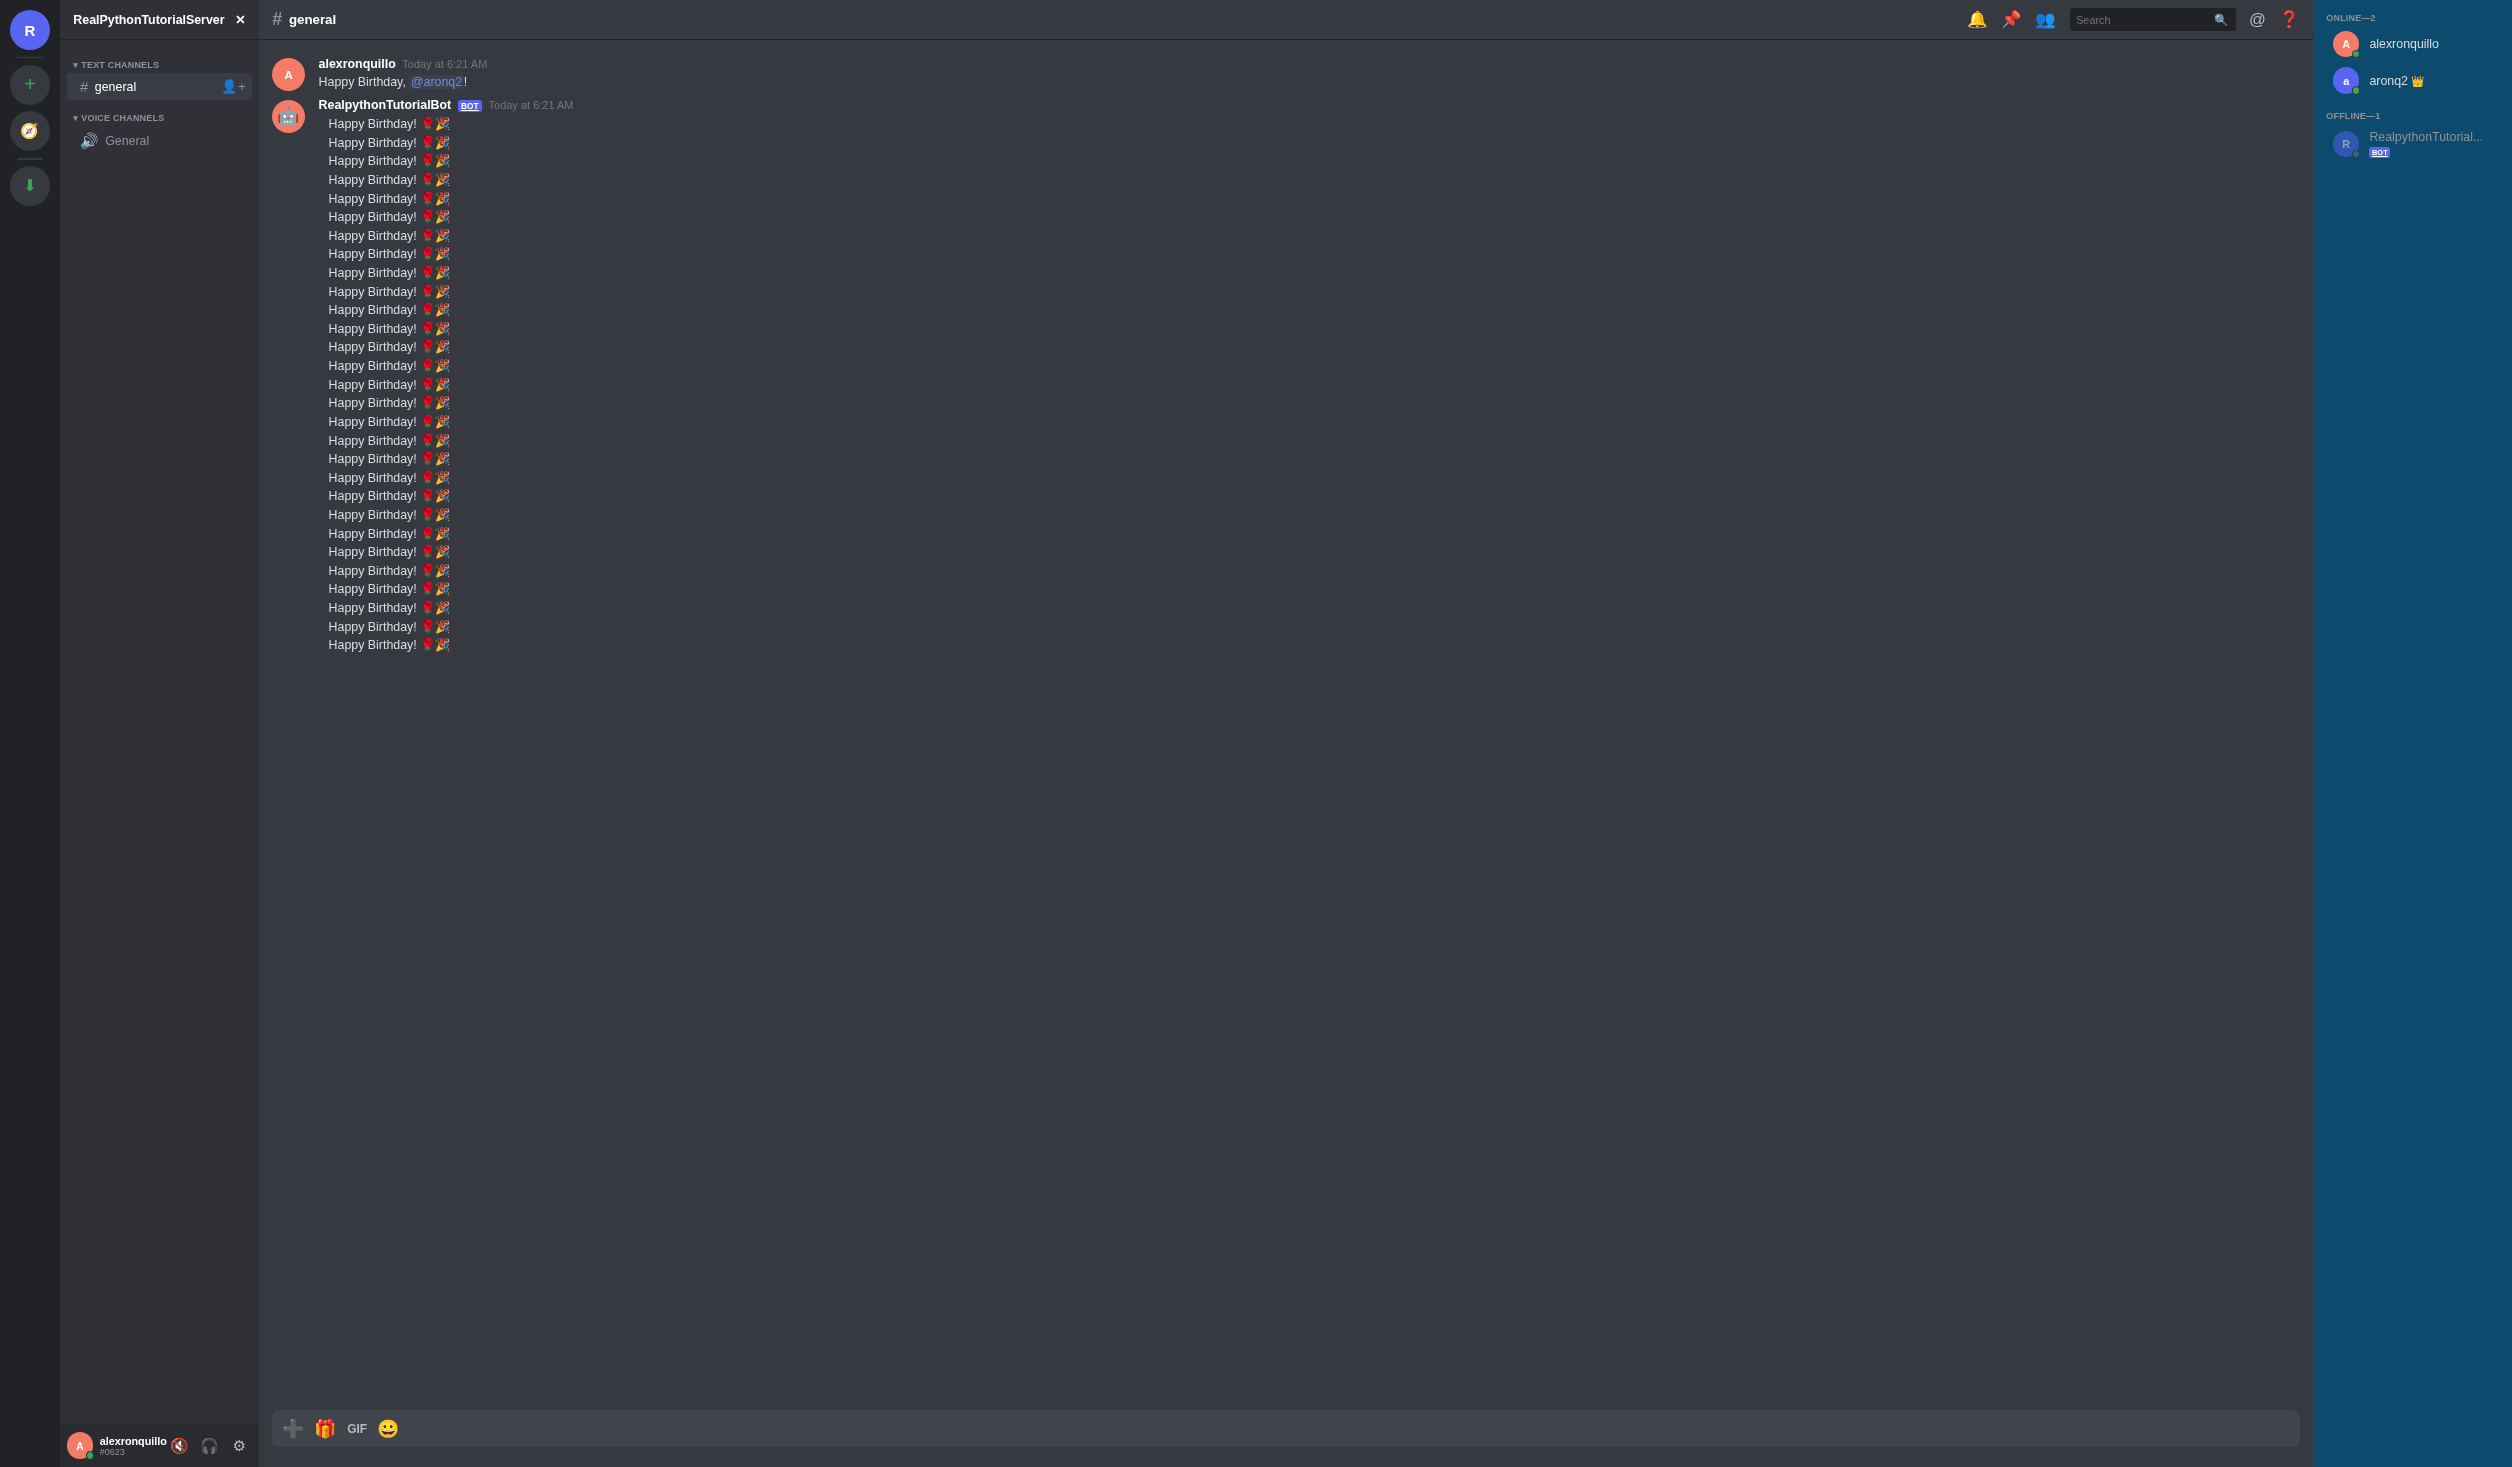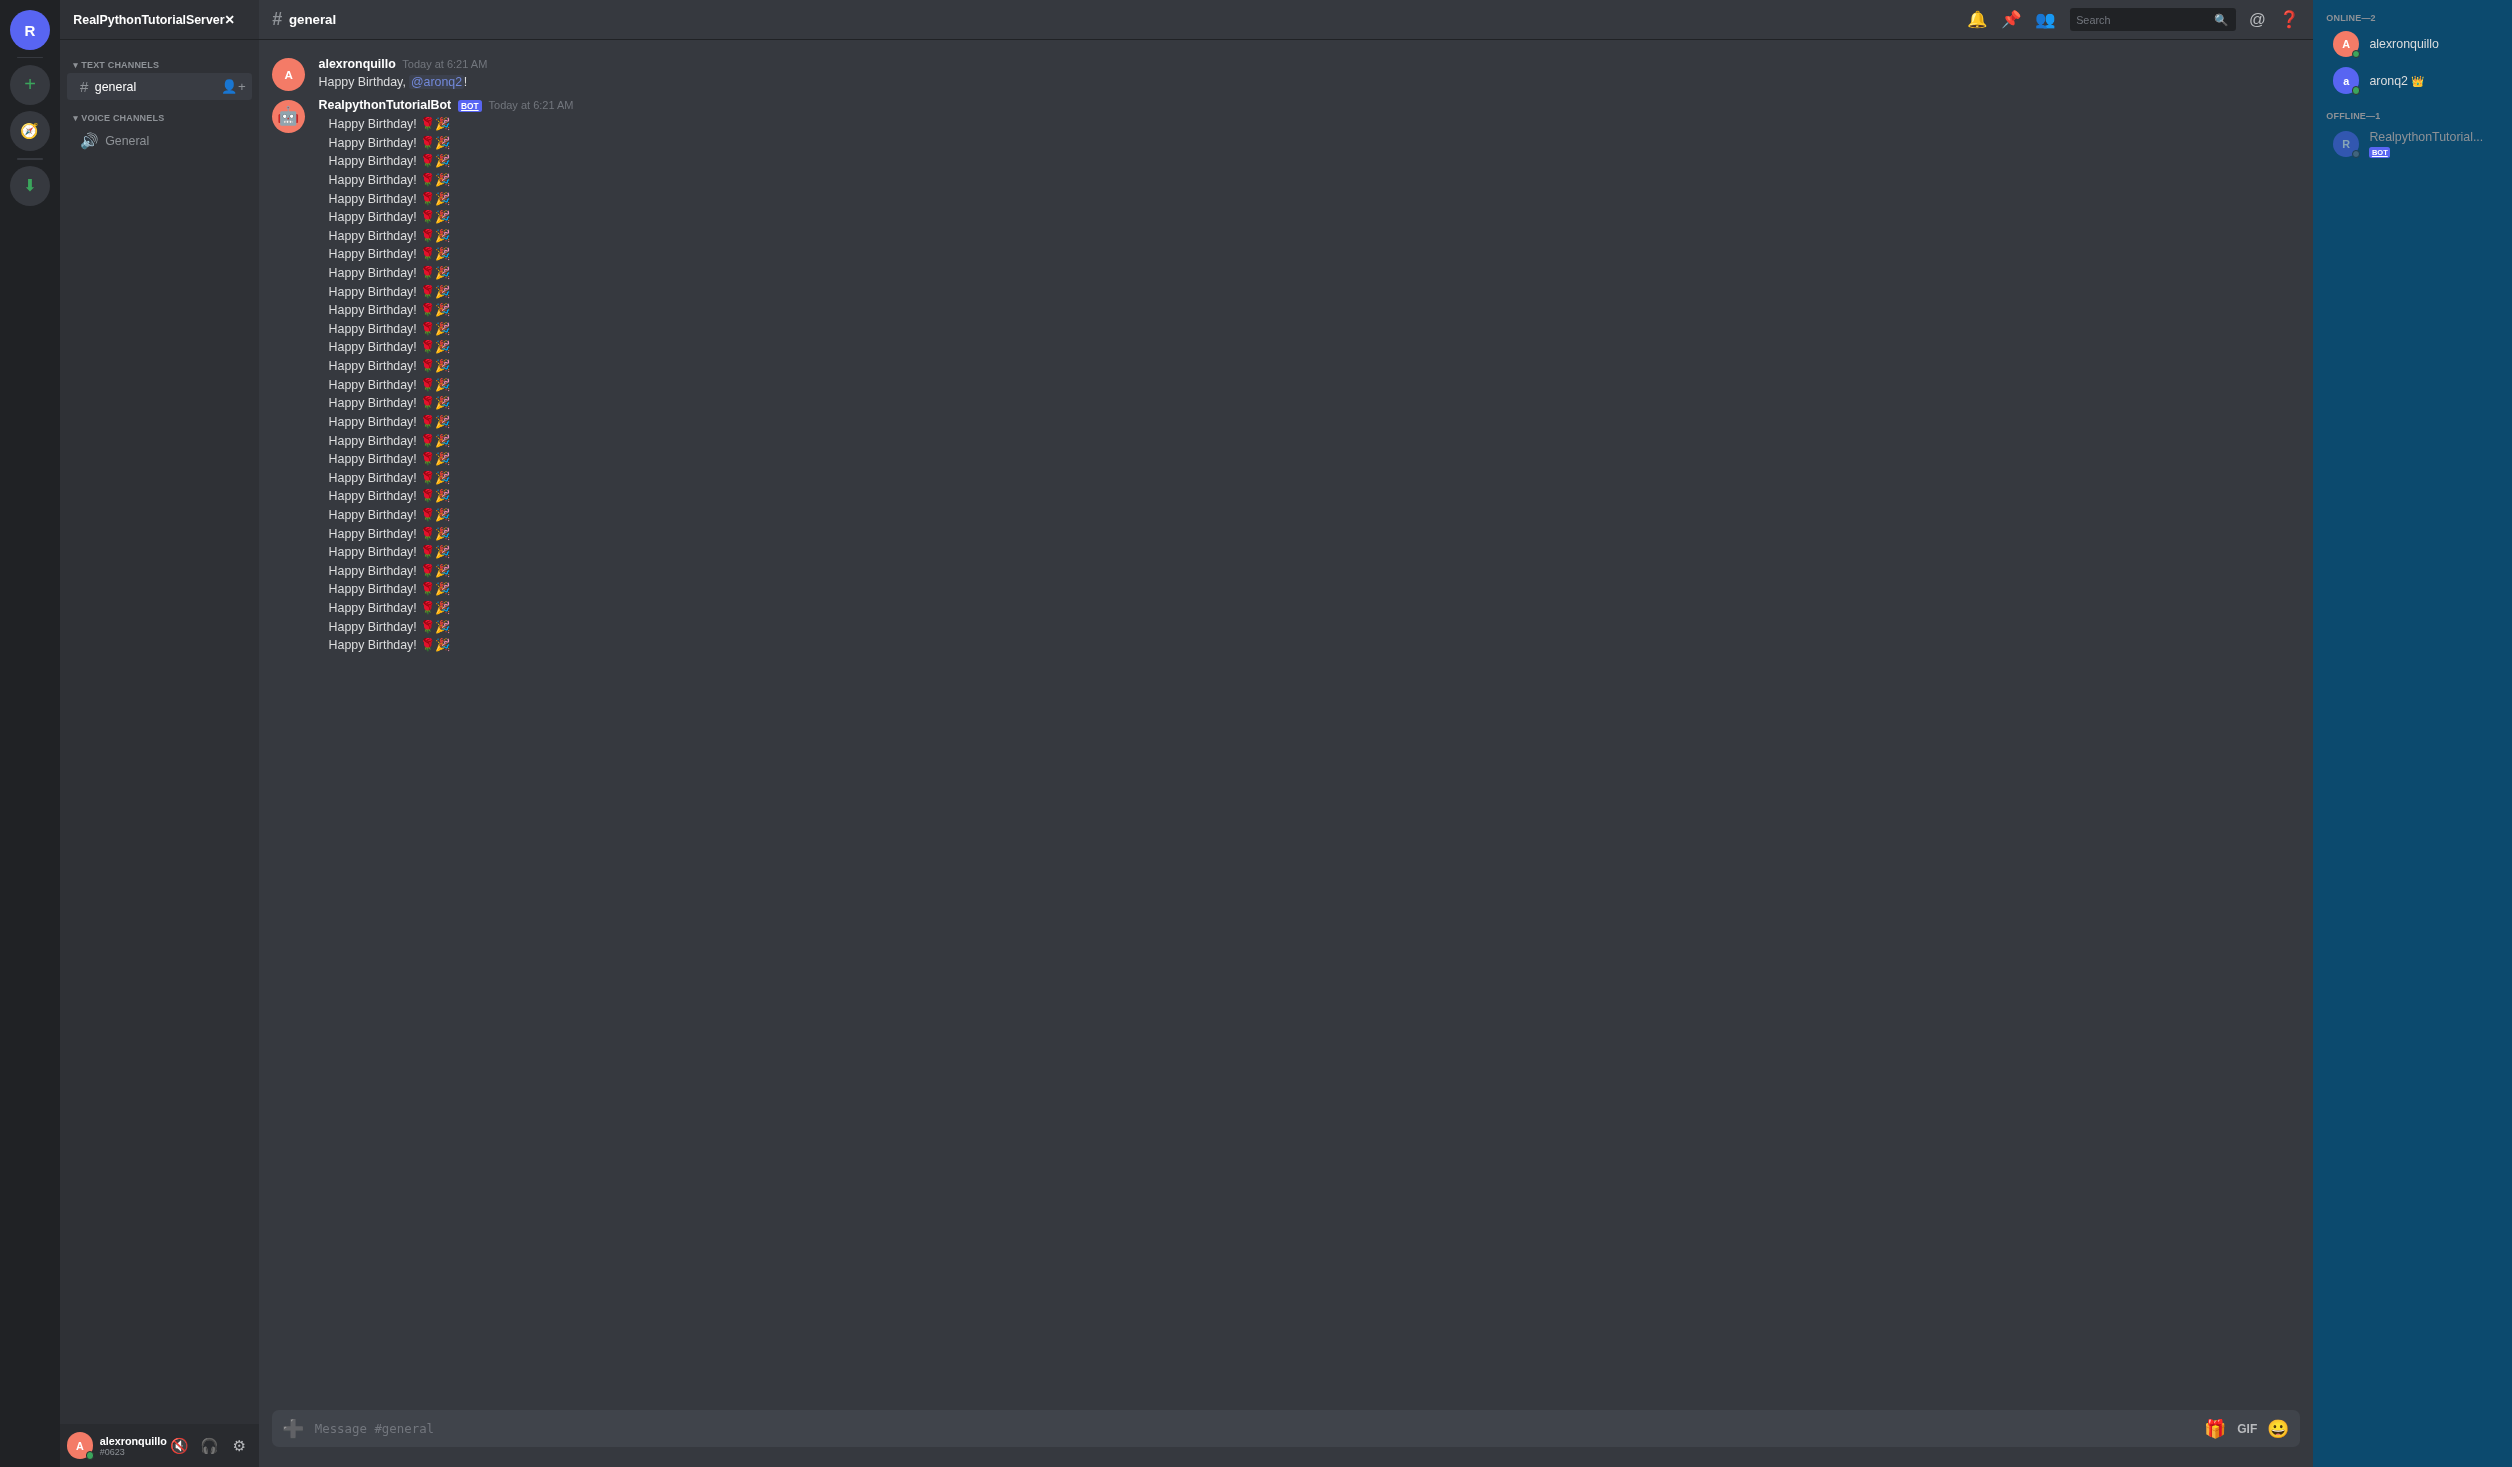--- a/index.html
+++ b/index.html
@@ -63,21 +63,21 @@
       background: #2f3136;
       display: flex;
       flex-direction: column;
       flex-shrink: 0;
     }
     .server-header {
       height: 40px;
       padding: 0 13.3px;
       display: flex;
       align-items: center;
-      justify-content: flex-start;
+      justify-content: space-between;
       border-bottom: 0.8px solid #202225;
       font-weight: 600;
       font-size: 12.4px;
       color: #fff;
       cursor: pointer;
       flex-shrink: 0;
     }
     .channels-list {
       flex: 1;
       overflow-y: auto;
@@ -535,21 +535,20 @@
             <div class="birthday-line">Happy Birthday! 🌹🎉</div>
             <div class="birthday-line">Happy Birthday! 🌹🎉</div>
           </div>
       </div>
     </div>
   </div>
 
   <div class="message-input-area">
     <div class="message-input-box">
       <div class="input-btn" title="Upload a file">➕</div>
-      <textarea class="message-input" rows="1" placeholder="Message #general" style=""></textarea>
       <div class="input-right-btns">
         <div class="input-btn" title="Send a gift">🎁</div>
         <div class="input-btn" title="GIF" style="font-size:12px; font-weight:700; color:#b9bbbe;">GIF</div>
         <div class="input-btn" title="Emoji">😀</div>
       </div>
     </div>
   </div>
 </div>
 
 <div class="members-sidebar">

